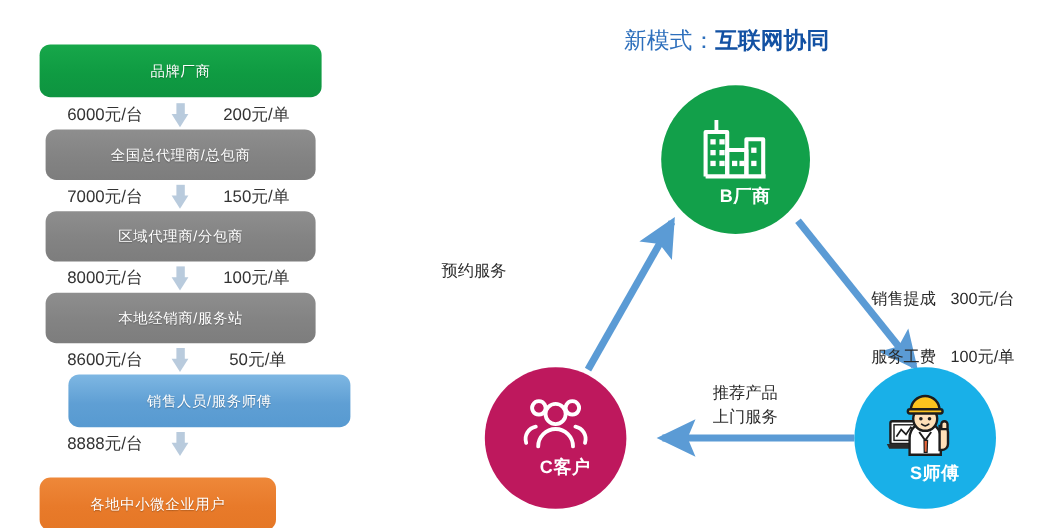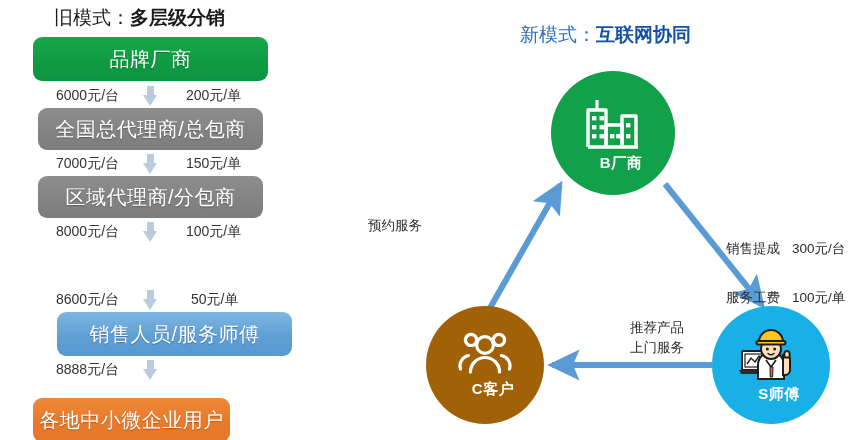--- a/index.html
+++ b/index.html
@@ -43,21 +43,21 @@
   #new-title .t-strong { color: #1251a3; }
 
   
   .chain-box {
     position: absolute;
     border-radius: 9px;
     display: flex;
     align-items: center;
     justify-content: center;
     color: #ffffff;
-    font-size: 20px;
+    font-size: 12px;
     letter-spacing: 0.5px;
     text-shadow: 0 1px 1px rgba(0,0,0,0.28);
     box-sizing: border-box;
   }
   .box-green {
     background: linear-gradient(180deg, #17a74a 0%, #0f9b42 55%, #0e9440 100%);
   }
   .box-gray {
     background: linear-gradient(180deg, #8e8e8e 0%, #838383 55%, #7d7d7d 100%);
   }
@@ -131,25 +131,25 @@
     padding-left: 16px;
   }
   #node-b {
     left: 551px;
     top: 71px;
     width: 124px;
     height: 124px;
     background: #12a04a;
   }
   #node-c {
-    left: 426px;
+    left: 404px;
     top: 306px;
     width: 118px;
     height: 118px;
-    background: #a16207;
+    background: #be185d;
   }
   #node-s {
     left: 712px;
     top: 306px;
     width: 118px;
     height: 118px;
     background: #19b0e8;
   }
   .node svg { display: block; }
 
@@ -172,40 +172,36 @@
     top: 210px;
     line-height: 20px;
   }
   #flow-bs .row { display: flex; margin-top: 29px; }
   #flow-bs .lbl { width: 66px; }
   #flow-sc {
     left: 594px;
     top: 318px;
     line-height: 20px;
     text-align: center;
-    margin-left: 36px;
   }
 
   #arrows {
     position: absolute;
     left: 0;
     top: 0;
     width: 864px;
     height: 440px;
     pointer-events: none;
   }
 </style>
 </head>
 <body>
 
 <div id="canvas">
 
-  <div class="title" id="old-title">
-    <span class="t-prefix">旧模式：</span><span class="t-strong">多层级分销</span>
-  </div>
 
   <div class="chain-box box-green" style="left:33px; top:37px; width:235px; height:44px;">
     <span>品牌厂商</span>
   </div>
 
   <div class="price-row" style="left:33px; top:85px; width:235px;">
     <span class="price-left">6000元/台</span>
     <span class="down-arrow" style="left:110px; top:1px;">
       <span class="shaft"></span>
         <span class="head"></span>
@@ -232,20 +228,23 @@
 
   <div class="price-row" style="left:33px; top:221px; width:235px;">
     <span class="price-left">8000元/台</span>
     <span class="down-arrow" style="left:110px; top:1px;">
       <span class="shaft"></span>
         <span class="head"></span>
     </span>
     <span class="price-right" style="left:153px;">100元/单</span>
   </div>
 
+  <div class="chain-box box-gray" style="left:38px; top:244px; width:225px; height:42px;">
+    <span>本地经销商/服务站</span>
+  </div>
 
   <div class="price-row" style="left:33px; top:289px; width:235px;">
     <span class="price-left">8600元/台</span>
     <span class="down-arrow" style="left:110px; top:1px;">
       <span class="shaft"></span>
         <span class="head"></span>
     </span>
     <span class="price-right" style="left:158px;">50元/单</span>
   </div>
 

